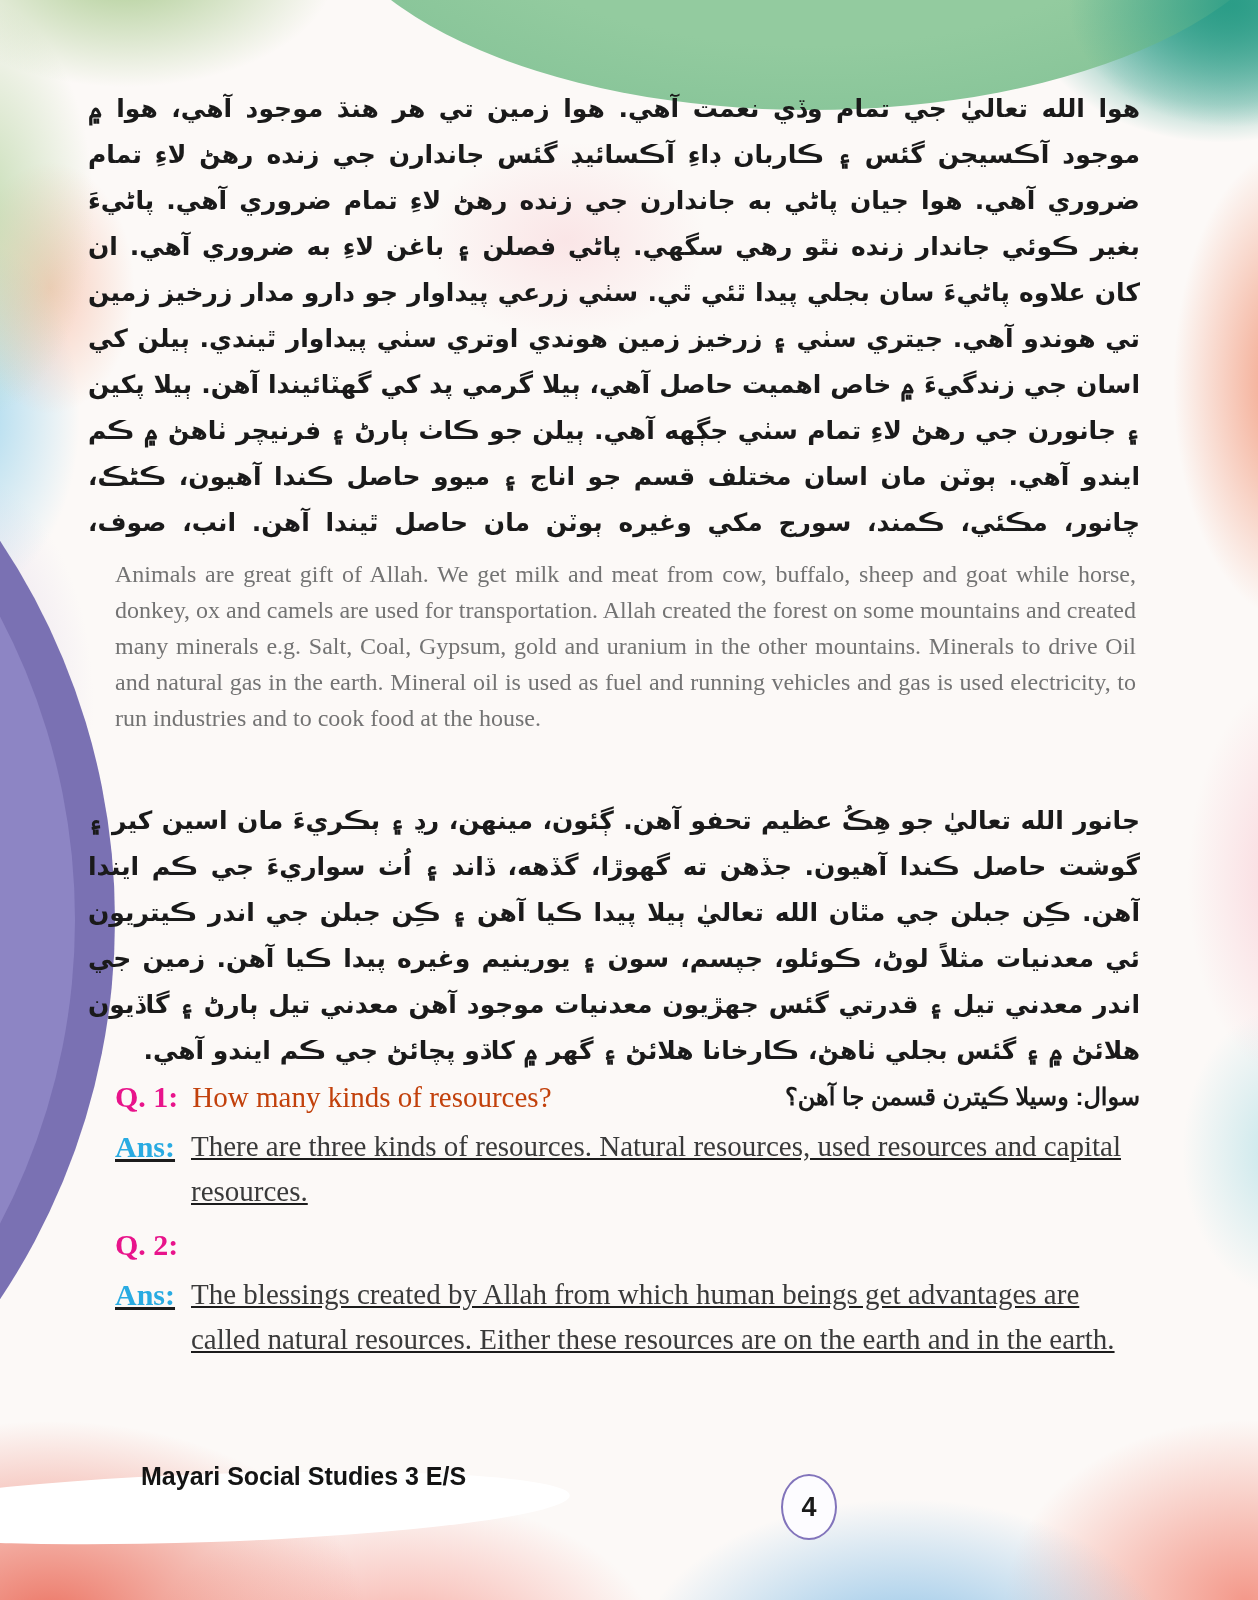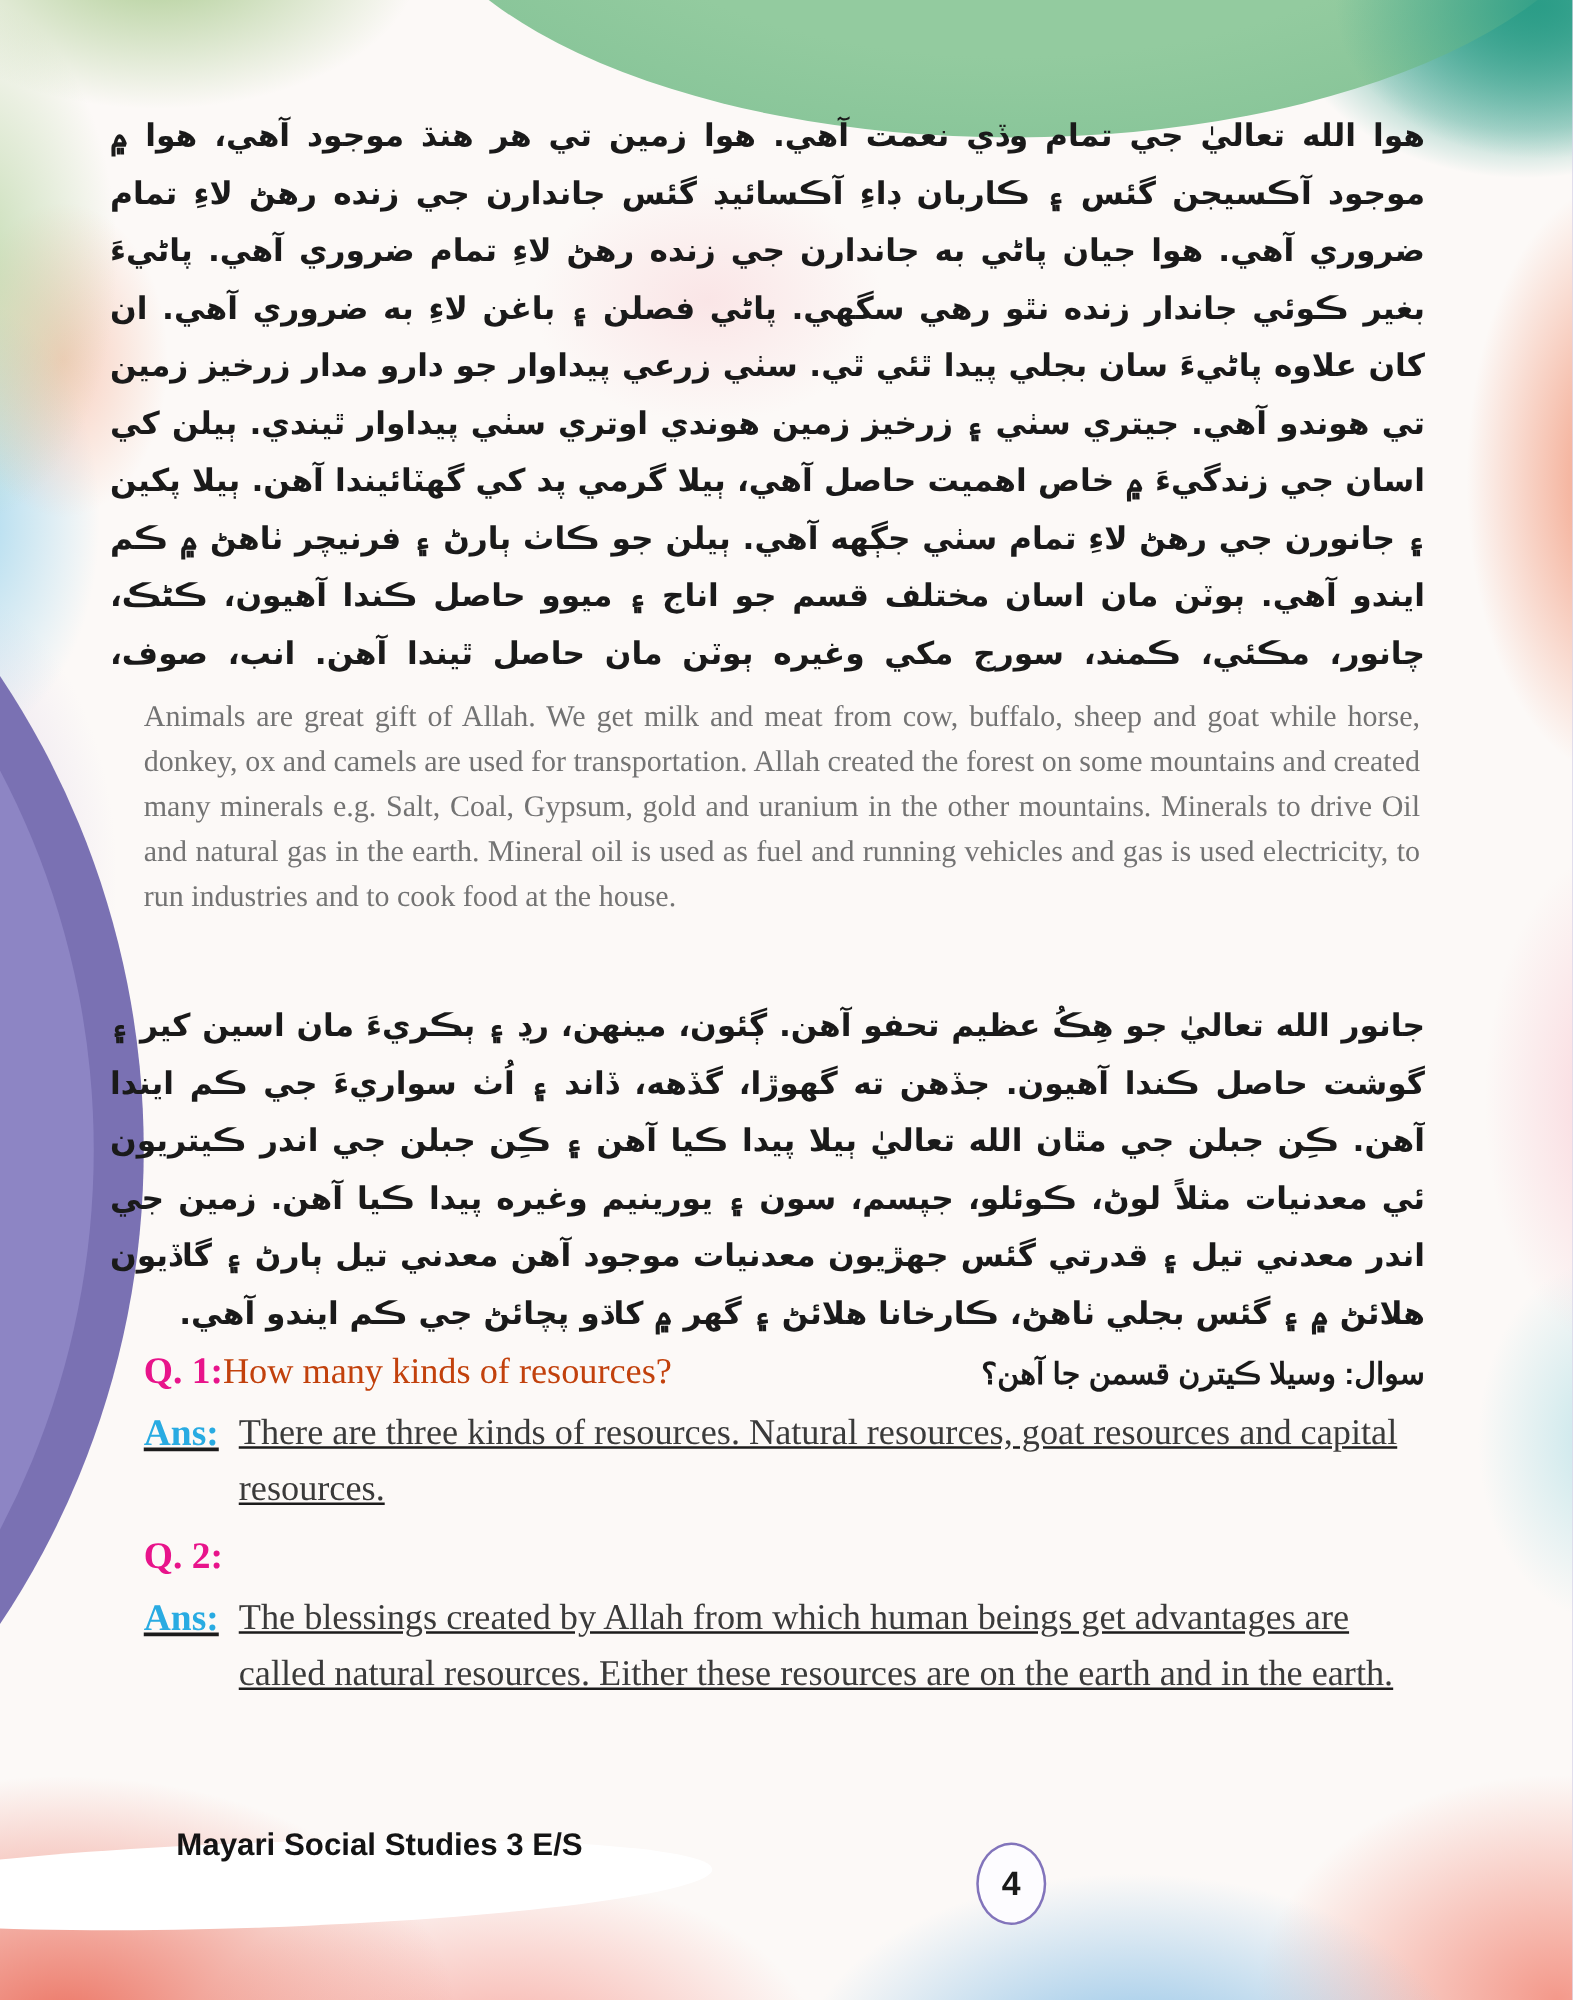--- a/index.html
+++ b/index.html
@@ -54,21 +54,21 @@
     direction:rtl;font-family:"DejaVu Sans",sans-serif;font-weight:bold;
     font-size:25px;line-height:46px;text-align:justify;margin:0;color:#1a1a1a;
   }
   .ur-clip1{height:460px;overflow:hidden;}
   .ur-clip2{height:276px;overflow:hidden;margin-top:26px;}
   .en-para{
     font-size:24px;line-height:36px;text-align:justify;margin:10px 4px 0 0;
     padding-left:27px;color:#737373;height:216px;overflow:hidden;
   }
   .q-row{
-    display:flex;align-items:flex-end;margin-top:6px;padding-left:27px;
+    display:flex;align-items:center;gap:14px;margin-top:6px;padding-left:27px;
   }
   .q-label{color:#e8148b;font-weight:bold;font-size:30px;white-space:nowrap;}
   .q-en{color:#c2410c;font-size:29px;white-space:nowrap;}
   .q-ur{
     direction:rtl;font-family:Liberation Sans, sans-serif;font-weight:bold;
     font-size:24px;color:#1a1a1a;margin-left:auto;white-space:nowrap;
   }
   .ans-row{
     display:flex;align-items:flex-start;margin-top:10px;padding-left:27px;text-decoration:underline;
   }
@@ -110,21 +110,21 @@
     <p class="ur ur-clip2">جانور الله تعاليٰ جو هِڪُ عظيم تحفو آهن. ڳئون، مينهن، رڍ ۽ ٻڪريءَ مان اسين کير ۽ گوشت حاصل ڪندا آهيون. جڏهن ته گهوڙا، گڏهه، ڏاند ۽ اُٺ سواريءَ جي ڪم ايندا آهن. ڪِن جبلن جي مٿان الله تعاليٰ ٻيلا پيدا ڪيا آهن ۽ ڪِن جبلن جي اندر ڪيتريون ئي معدنيات مثلاً لوڻ، ڪوئلو، جپسم، سون ۽ يورينيم وغيره پيدا ڪيا آهن. زمين جي اندر معدني تيل ۽ قدرتي گئس جهڙيون معدنيات موجود آهن معدني تيل ٻارڻ ۽ گاڏيون هلائڻ ۾ ۽ گئس بجلي ٺاهڻ، ڪارخانا هلائڻ ۽ گهر ۾ کاڌو پچائڻ جي ڪم ايندو آهي.</p>
 
     <div class="q-row">
       <span class="q-label">Q. 1:</span>
       <span class="q-en">How many kinds of resources?</span>
       <span class="q-ur">سوال:   وسيلا ڪيترن قسمن جا آهن؟</span>
     </div>
 
     <div class="ans-row">
       <span class="ans-label">Ans:</span>
-      <p class="ans-en">There are three kinds of resources. Natural resources, goat resources and capital resources.</p>
+      <p class="ans-en">There are three kinds of resources. Natural resources, used resources and capital resources.</p>
     </div>
 
 
     <div class="q-row q2">
       <span class="q-label">Q. 2:</span>
     </div>
 
     <div class="ans-row">
       <span class="ans-label">Ans:</span>
       <p class="ans-en">The blessings created by Allah from which human beings get advantages are called natural resources. Either these resources are on the earth and in the earth.</p>

